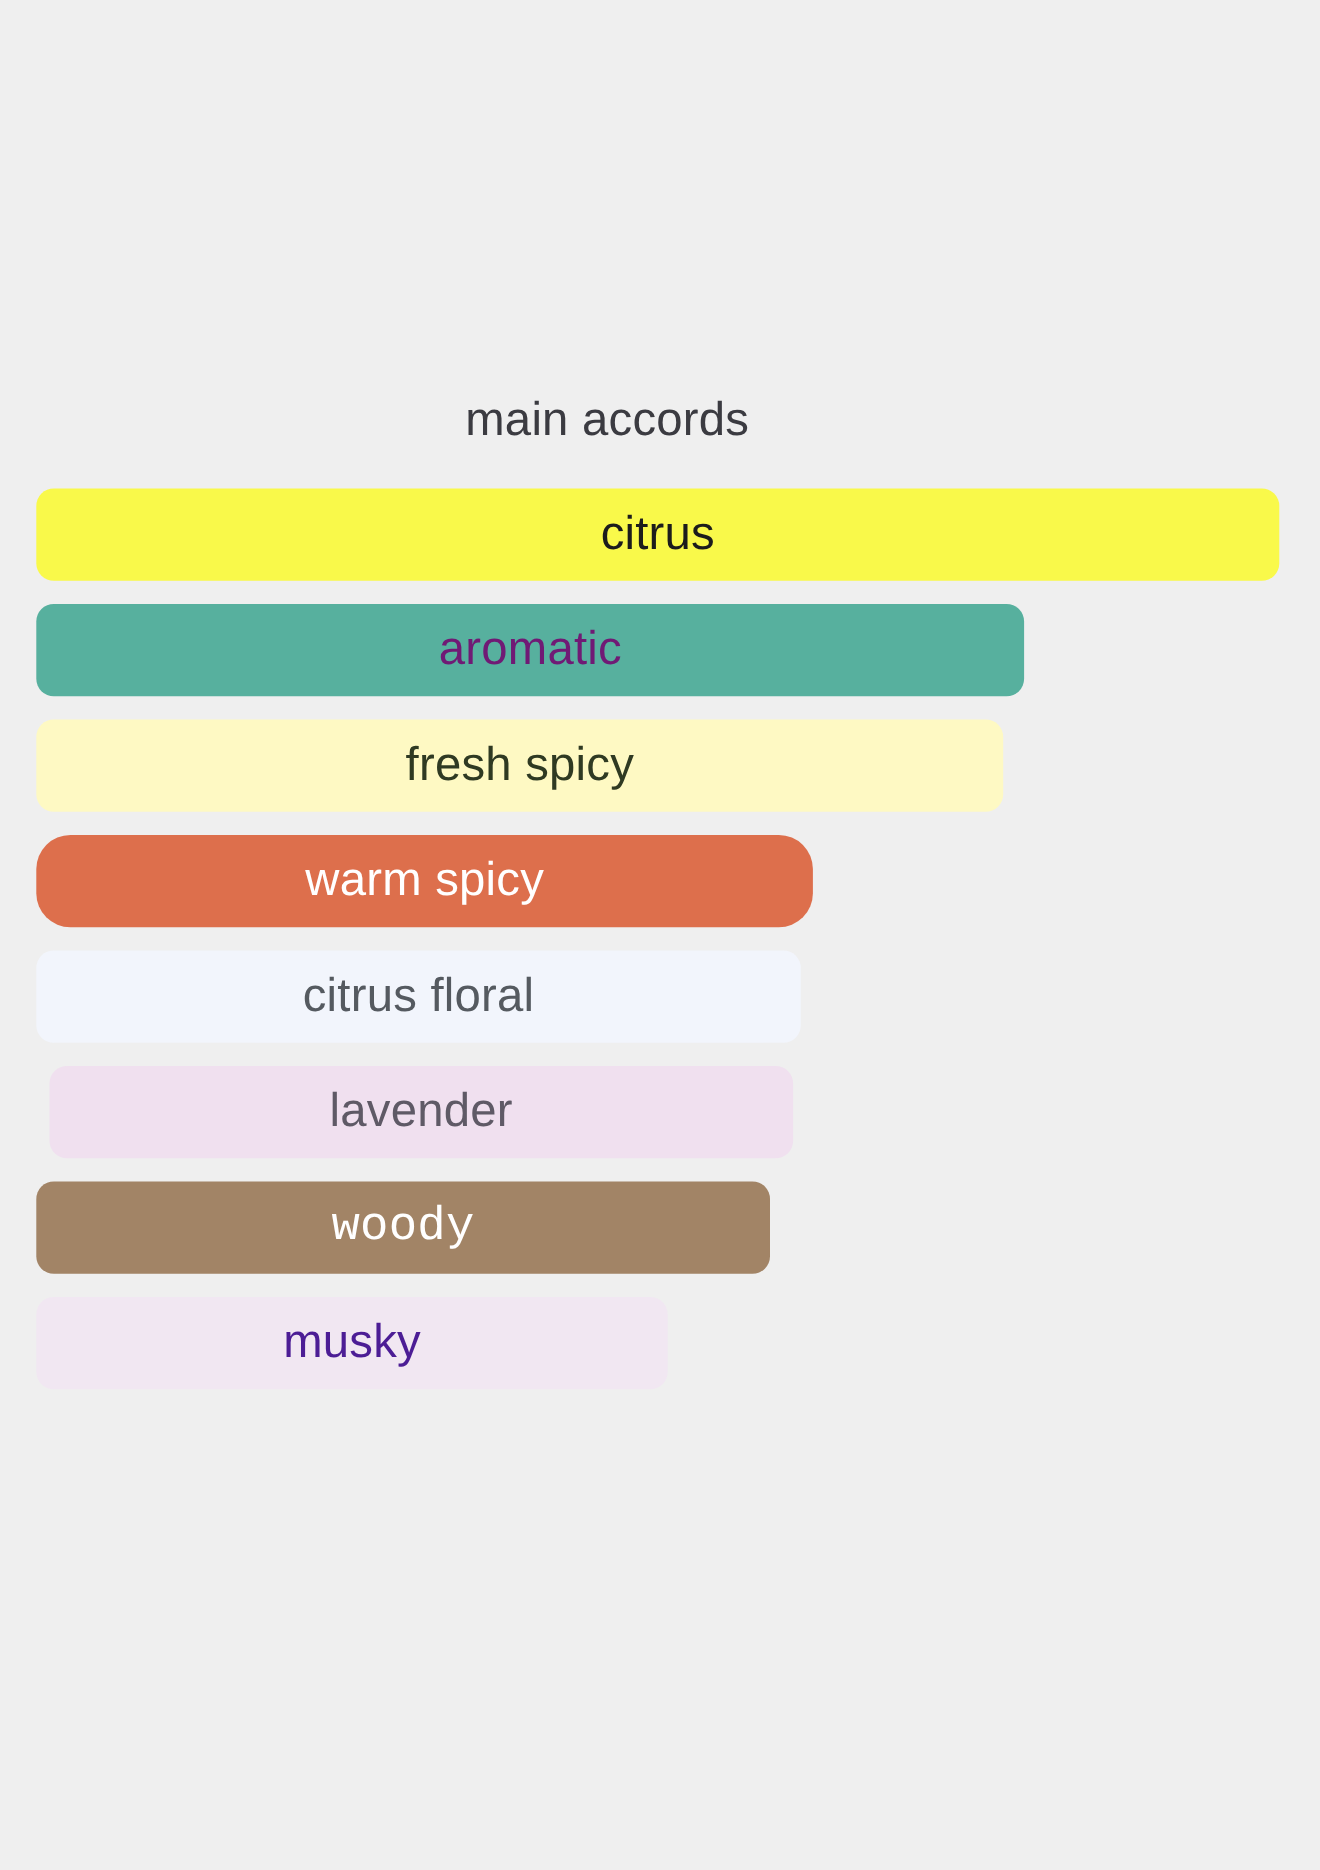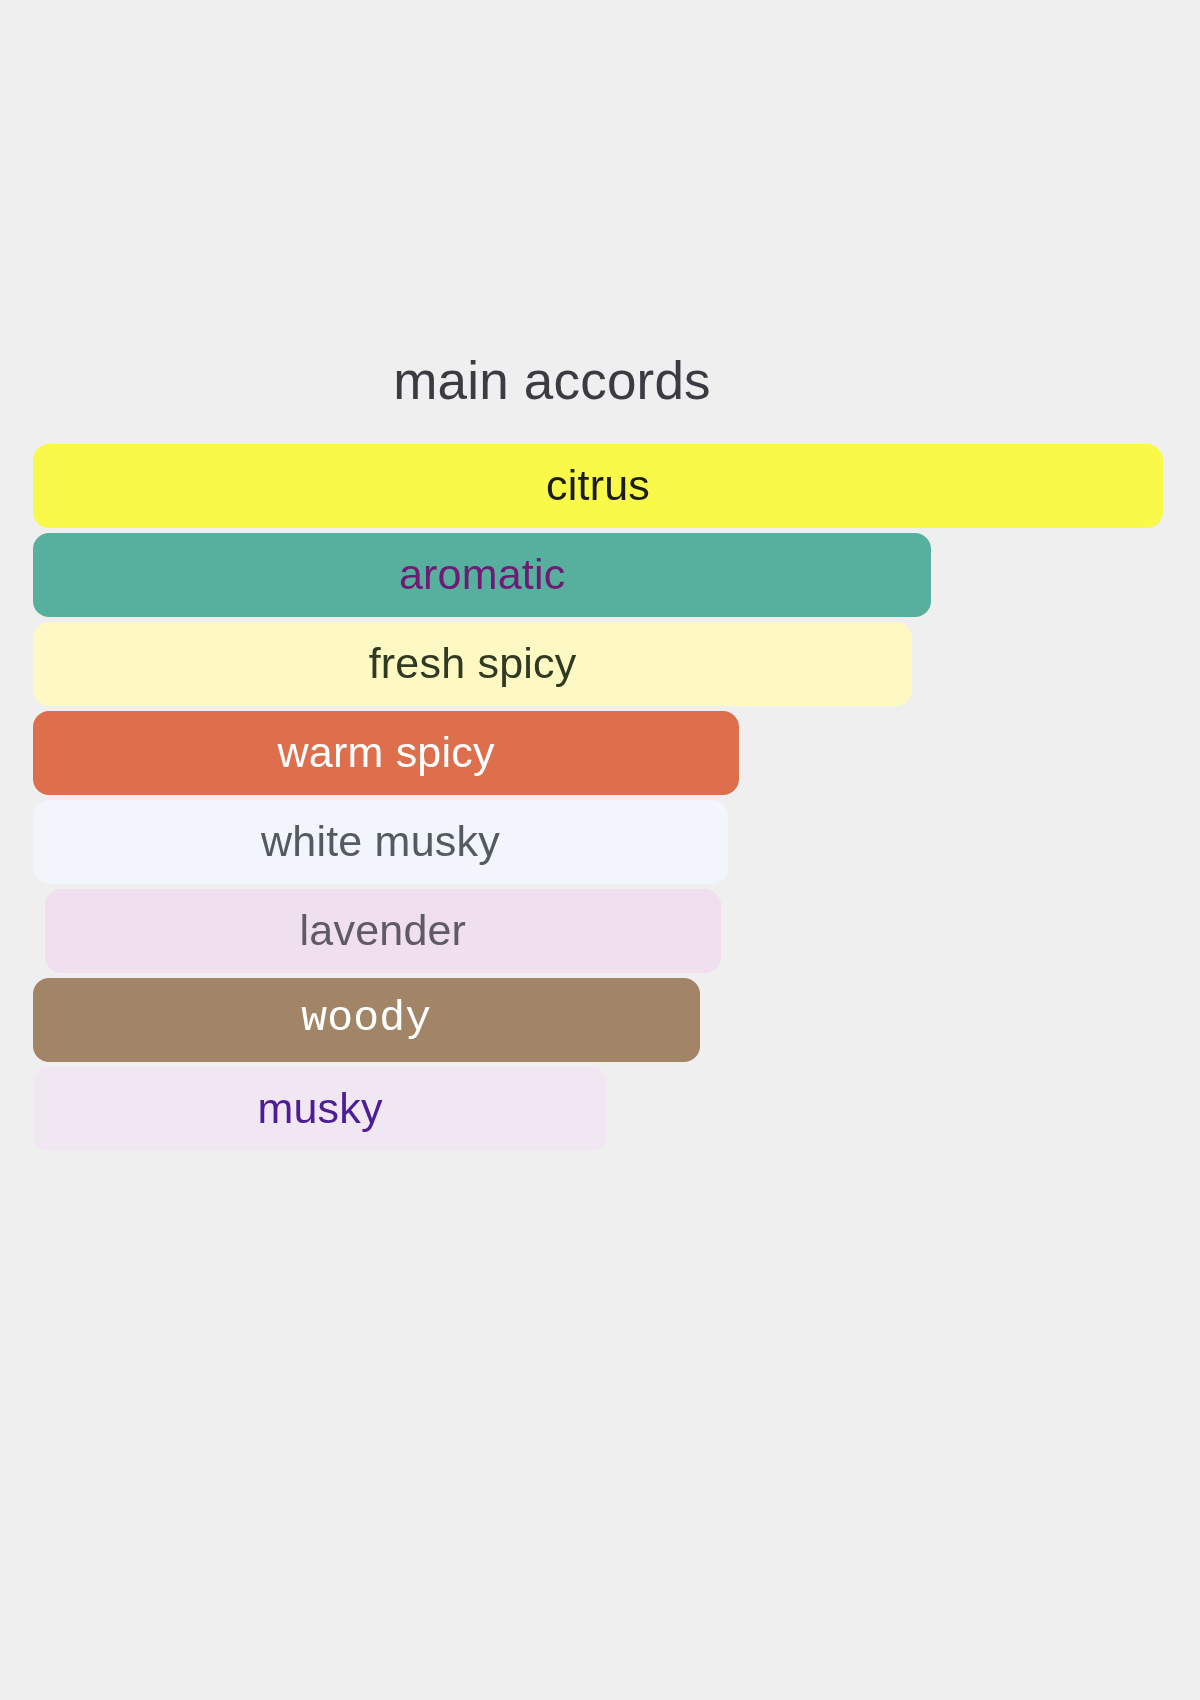--- a/index.html
+++ b/index.html
@@ -20,40 +20,40 @@
     width: 1200px;
     height: 1700px;
     background: #efefef;
   }
   #chart-title {
     position: absolute;
     left: 0;
     top: 357px;
     width: 1200px;
     text-align: center;
-    font-size: 53px;
+    font-size: 43px;
     line-height: 48px;
     color: #3b3b41;
     letter-spacing: 0.2px;
     font-weight: 400;
   }
   
   #chart-title .title-inner {
     display: inline-block;
     transform: translateX(-48px);
   }
   #accord-list {
     position: absolute;
     left: 33px;
     top: 444px;
     width: 1130px;
   }
   .accord-row {
     position: relative;
-    height: 88px;
+    height: 104px;
     margin-bottom: 1px;
   }
   .accord-bar {
     position: absolute;
     left: 0;
     top: 0;
     height: 84px;
     border-radius: 16px;
     box-sizing: border-box;
     display: flex;
@@ -88,27 +88,27 @@
         <div class="accord-bar" style="width: 79.5%; background: rgb(87, 176, 158);">
           <span class="accord-label" style="color: #701a75;">aromatic</span>
         </div>
       </div>
       <div class="accord-row">
         <div class="accord-bar" style="width: 77.8%; background: #fef9c3;">
           <span class="accord-label" style="color: rgb(47, 58, 34);">fresh spicy</span>
         </div>
       </div>
       <div class="accord-row">
-        <div class="accord-bar" style="width: 62.5%; background: rgb(221, 111, 76);">
+        <div class="accord-bar" style="width: 62.5%; background: rgb(221, 111, 76); border-radius: 31px;">
           <span class="accord-label" style="color: rgb(255, 255, 255);">warm spicy</span>
         </div>
       </div>
       <div class="accord-row">
         <div class="accord-bar" style="width: 61.5%; background: rgb(242, 245, 252);">
-          <span class="accord-label" style="color: rgb(85, 90, 96);">white musky</span>
+          <span class="accord-label" style="color: rgb(85, 90, 96);">citrus floral</span>
         </div>
       </div>
       <div class="accord-row">
         <div class="accord-bar" style="width: 59.8%; background: rgb(240, 224, 239); margin-left: 12px;">
           <span class="accord-label" style="color: rgb(95, 90, 102);">lavender</span>
         </div>
       </div>
       <div class="accord-row">
         <div class="accord-bar" style="width: 59%; background: rgb(162, 132, 102);">
           <span class="accord-label" style="color: rgb(255, 255, 255); font-family: Liberation Mono, monospace;">woody</span>

